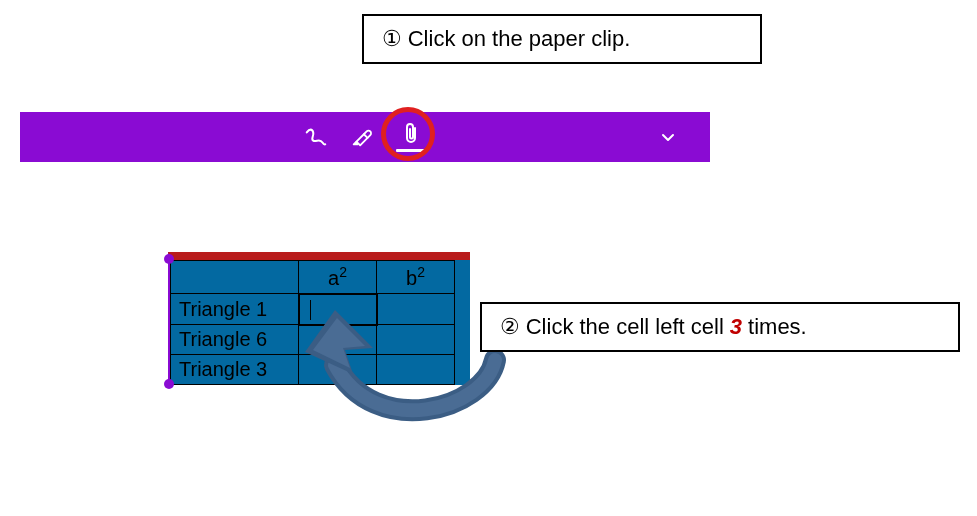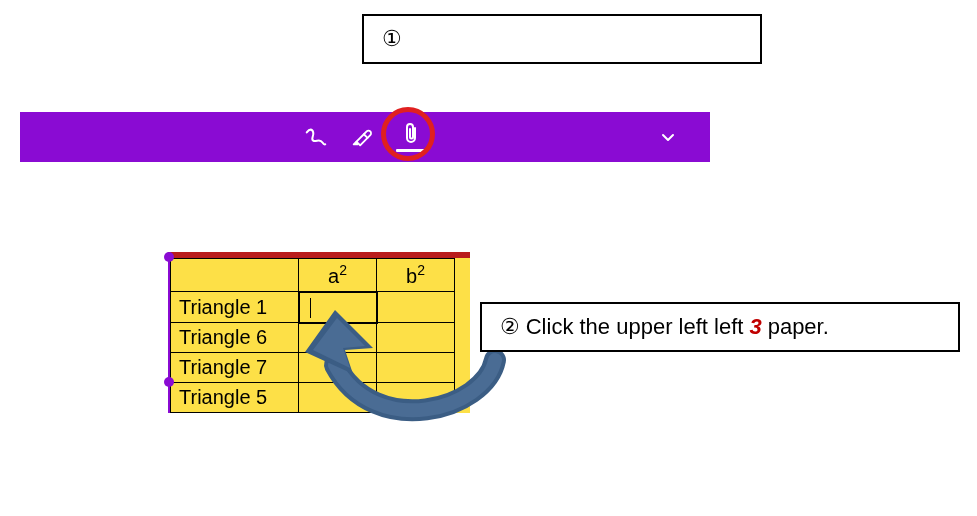--- a/index.html
+++ b/index.html
@@ -79,23 +79,23 @@
     z-index: 20;
     pointer-events: none;
   }
 
   
   .table-wrap {
     position: absolute;
     left: 168px;
     top: 252px;
     width: 300px;
-    border-top: 6px solid #b91c1c;
+    border-top: 8px solid #b91c1c;
     border-left: 2px solid #8a0bd3;
-    background: #fde047;
+    background: #0369a1;
   }
   .table-wrap::before {
     content: "";
     position: absolute;
     left: -6px;
     top: -6px;
     width: 10px;
     height: 10px;
     background: #8a0bd3;
     border-radius: 50%;
@@ -143,20 +143,21 @@
     width: 220px;
     height: 140px;
     pointer-events: none;
   }
 </style>
 </head>
 <body>
 
 <div class="callout" style="left:362px; top:14px; width:360px;">
   <span class="num">①</span>
+  <span>Click on the paper clip.</span>
 </div>
 
 <div class="toolbar">
   <div class="toolbar-icons">
     <div class="icon">
       <svg width="26" height="22" viewBox="0 0 26 22" fill="none" stroke="#fff" stroke-width="2.2" stroke-linecap="round" stroke-linejoin="round">
         <path d="M3 6 C 6 2, 9 2, 10 6 C 11 10, 7 13, 10 15 C 13 17, 17 12, 20 17 C 21.5 19.5, 23 19, 23 19"></path>
       </svg>
     </div>
     <div class="icon">
@@ -196,40 +197,35 @@
       <td class="col1">Triangle 1</td>
       <td class="col2 selected"><span class="cursor"></span></td>
       <td class="col3"></td>
     </tr>
     <tr>
       <td class="col1">Triangle 6</td>
       <td class="col2"></td>
       <td class="col3"></td>
     </tr>
     <tr>
-      <td class="col1">Triangle 7</td>
-      <td class="col2"></td>
-      <td class="col3"></td>
-    </tr>
-    <tr>
-      <td class="col1">Triangle 5</td>
+      <td class="col1">Triangle 3</td>
       <td class="col2"></td>
       <td class="col3"></td>
     </tr>
   </tbody>
     </table>
 </div>
 
 <div class="arrow-wrap">
   <svg width="220" height="140" viewBox="0 0 220 140">
     <path d="M200 60 C 190 110, 80 140, 40 65" fill="none" stroke="#3b5d84" stroke-width="22" stroke-linecap="round"></path>
     <path d="M200 60 C 190 110, 80 140, 40 65" fill="none" stroke="#4a6c94" stroke-width="14" stroke-linecap="round"></path>
     <polygon points="40,10 78,48 50,50 58,74 10,52" fill="#3b5d84"></polygon>
     <polygon points="42,18 70,46 48,48 55,68 18,50" fill="#4a6c94"></polygon>
   </svg>
 </div>
 
 <div class="callout" style="left:480px; top:302px; width:440px;">
   <span class="num">②</span>
-  <span>Click the upper left left</span>
+  <span>Click the cell left cell</span>
   <span class="red">3</span>
-  <span>paper.</span>
+  <span>times.</span>
 </div>
 
 </body></html>

